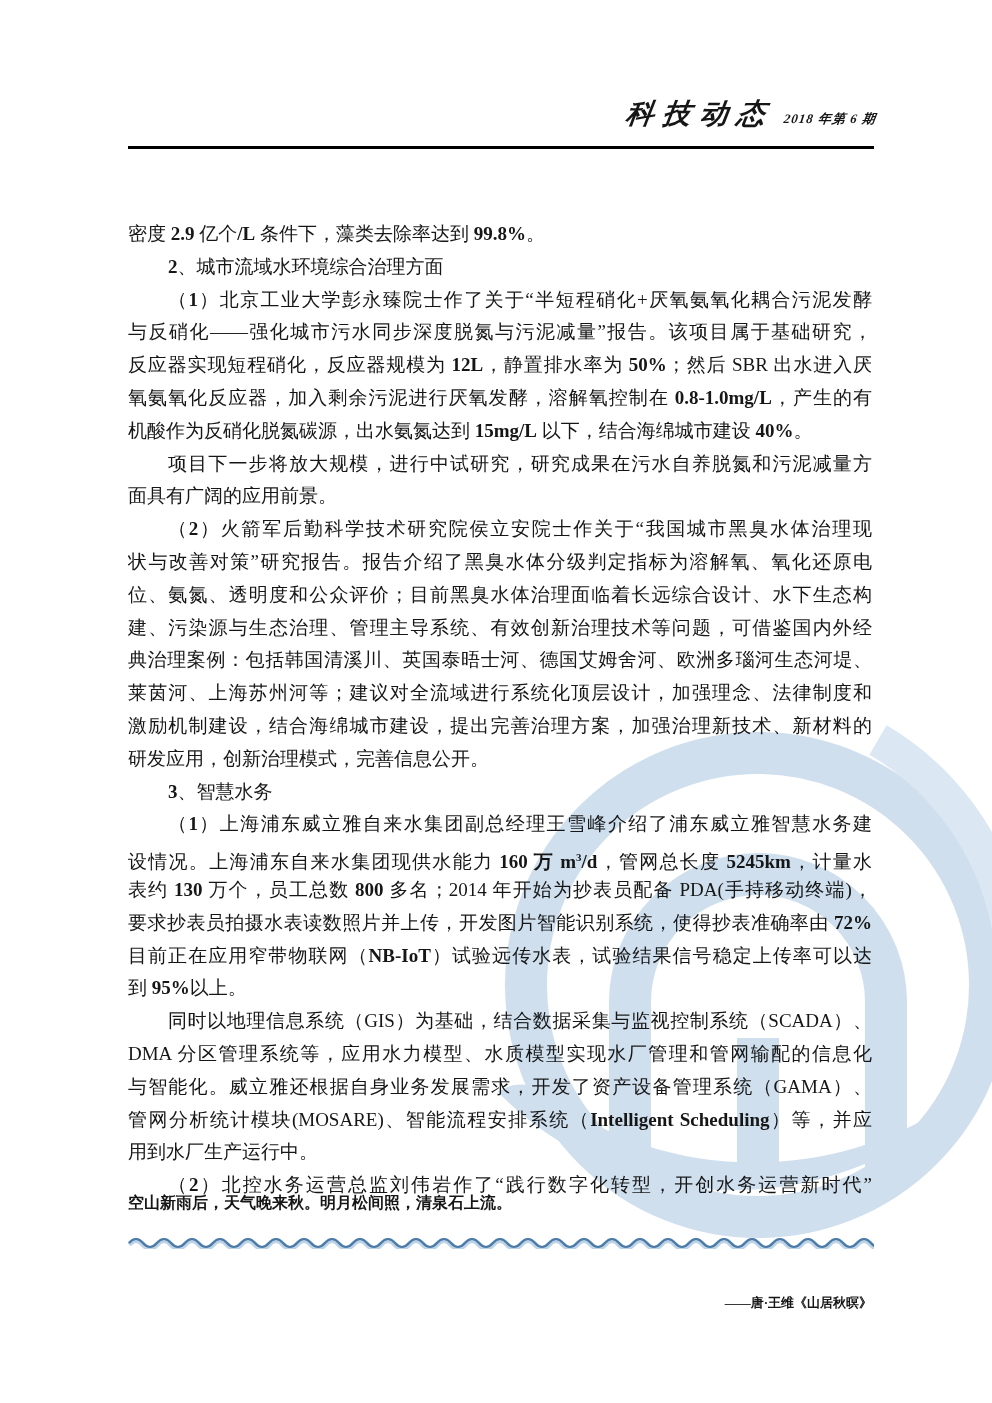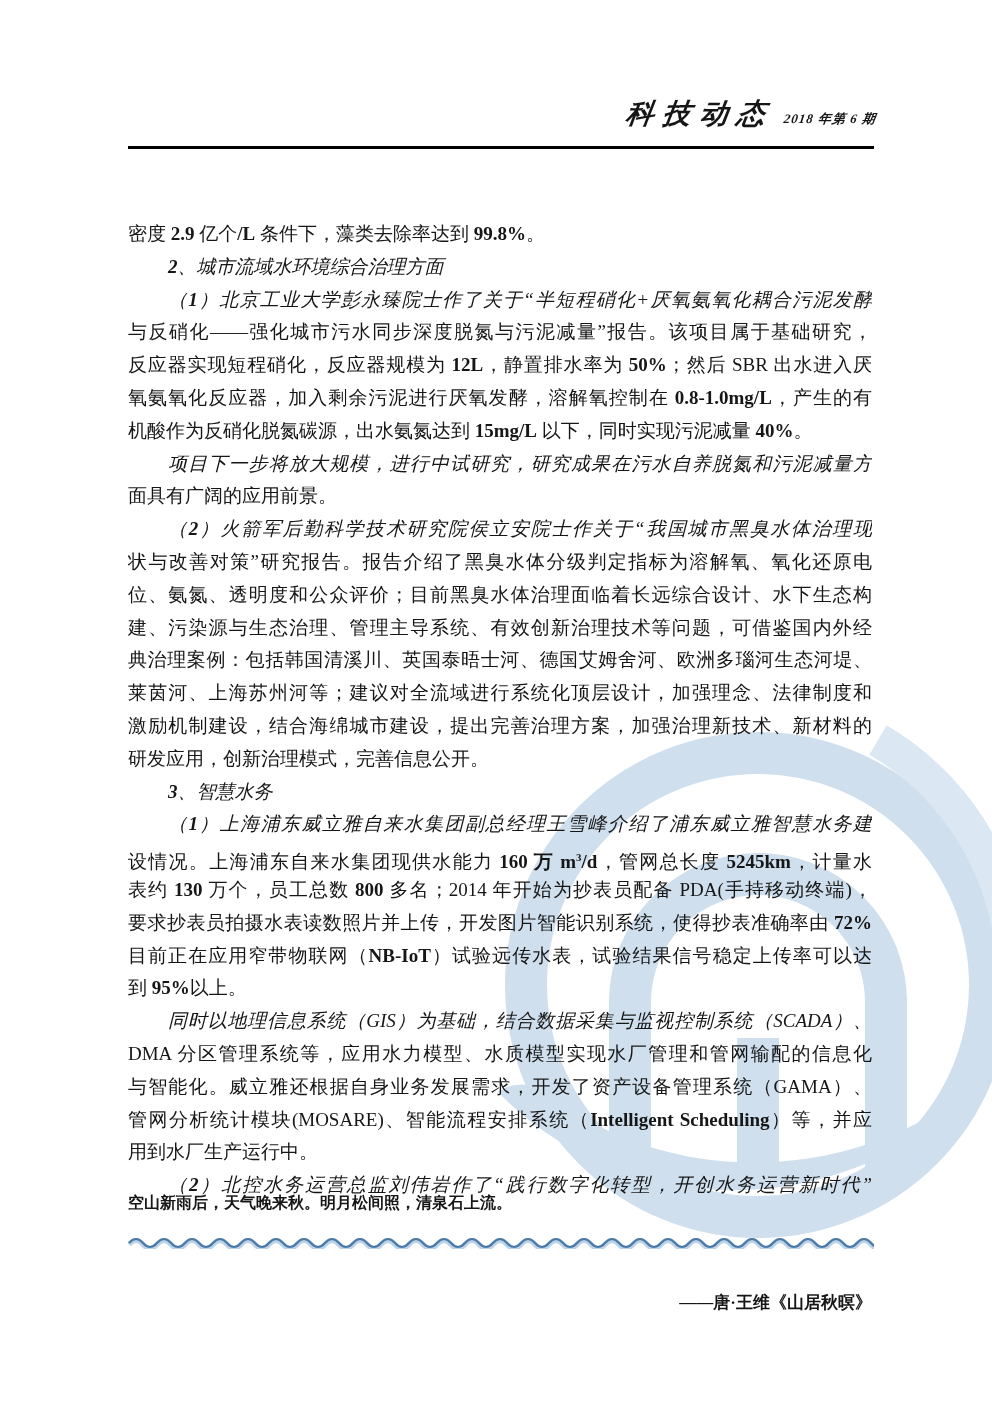--- a/index.html
+++ b/index.html
@@ -33,32 +33,32 @@
   }
   .rule{position:absolute;left:128px;top:146px;width:746px;height:3px;background:#000;z-index:2;}
   
   .body{position:absolute;left:128px;top:174px;width:744px;z-index:1;margin-top:44px;}
   .line{
     height:32.8px;line-height:32.8px;font-size:19px;
     text-align:justify;text-align-last:justify;
     overflow:hidden;white-space:normal;
   }
   .line.end{text-align-last:left;}
-  .line.indent{text-indent:40px;font-style:italic;}
+  .line.indent{text-indent:40px;}
   .line span.b{font-weight:bold;}
   .line span.sup{font-weight:bold;font-size:11px;vertical-align:7px;letter-spacing:0;}
   
   .wave{position:absolute;left:128px;top:1233px;z-index:2;}
   .quote{
     position:absolute;left:128px;top:1188px;width:744px;z-index:2;
     text-align:left;font-weight:bold;font-size:16px;line-height:30px;
   }
   .attr{
     position:absolute;left:128px;top:1290px;width:744px;z-index:2;
-    text-align:right;font-weight:bold;font-size:17px;line-height:26px;
+    text-align:right;font-weight:bold;font-size:13px;line-height:26px;
   }
 </style>
 </head>
 <body>
 
 <div class="page">
 
   <svg class="wm" viewBox="0 0 992 1403" aria-hidden="true">
     <circle cx="758" cy="985" r="232" fill="none" stroke-width="42" stroke="#cfdfee"></circle>
     <path d="M878 740 A274 274 0 0 1 1010 1018" fill="none" stroke-width="34" stroke="#dbe7f3"></path>
@@ -73,21 +73,21 @@
   </div>
   <div class="rule"></div>
 
   <div class="body">
       <div class="line end"><span>密度 </span><span class="b">2.9</span><span> 亿个</span><span class="b">/L</span><span> 条件下，藻类去除率达到 </span><span class="b">99.8%</span><span>。</span></div>
       <div class="line end indent"><span class="b">2</span><span>、城市流域水环境综合治理方面</span></div>
       <div class="line indent"><span>（</span><span class="b">1</span><span>）北京工业大学彭永臻院士作了关于“半短程硝化+厌氧氨氧化耦合污泥发酵</span></div>
       <div class="line"><span>与反硝化——强化城市污水同步深度脱氮与污泥减量”报告。该项目属于基础研究，</span></div>
       <div class="line"><span>反应器实现短程硝化，反应器规模为 </span><span class="b">12L</span><span>，静置排水率为 </span><span class="b">50%</span><span>；然后 SBR 出水进入厌</span></div>
       <div class="line"><span>氧氨氧化反应器，加入剩余污泥进行厌氧发酵，溶解氧控制在 </span><span class="b">0.8-1.0mg/L</span><span>，产生的有</span></div>
-      <div class="line end"><span>机酸作为反硝化脱氮碳源，出水氨氮达到 </span><span class="b">15mg/L</span><span> 以下，同时实现污泥减量 </span><span class="b">40%</span><span>。</span></div>
+      <div class="line end"><span>机酸作为反硝化脱氮碳源，出水氨氮达到 </span><span class="b">15mg/L</span><span> 以下，结合海绵城市建设 </span><span class="b">40%</span><span>。</span></div>
       <div class="line indent"><span>项目下一步将放大规模，进行中试研究，研究成果在污水自养脱氮和污泥减量方</span></div>
       <div class="line end"><span>面具有广阔的应用前景。</span></div>
       <div class="line indent"><span>（</span><span class="b">2</span><span>）火箭军后勤科学技术研究院侯立安院士作关于“我国城市黑臭水体治理现</span></div>
       <div class="line"><span>状与改善对策”研究报告。报告介绍了黑臭水体分级判定指标为溶解氧、氧化还原电</span></div>
       <div class="line"><span>位、氨氮、透明度和公众评价；目前黑臭水体治理面临着长远综合设计、水下生态构</span></div>
       <div class="line"><span>建、污染源与生态治理、管理主导系统、有效创新治理技术等问题，可借鉴国内外经</span></div>
       <div class="line"><span>典治理案例：包括韩国清溪川、英国泰晤士河、德国艾姆舍河、欧洲多瑙河生态河堤、</span></div>
       <div class="line"><span>莱茵河、上海苏州河等；建议对全流域进行系统化顶层设计，加强理念、法律制度和</span></div>
       <div class="line"><span>激励机制建设，结合海绵城市建设，提出完善治理方案，加强治理新技术、新材料的</span></div>
       <div class="line end"><span>研发应用，创新治理模式，完善信息公开。</span></div>

